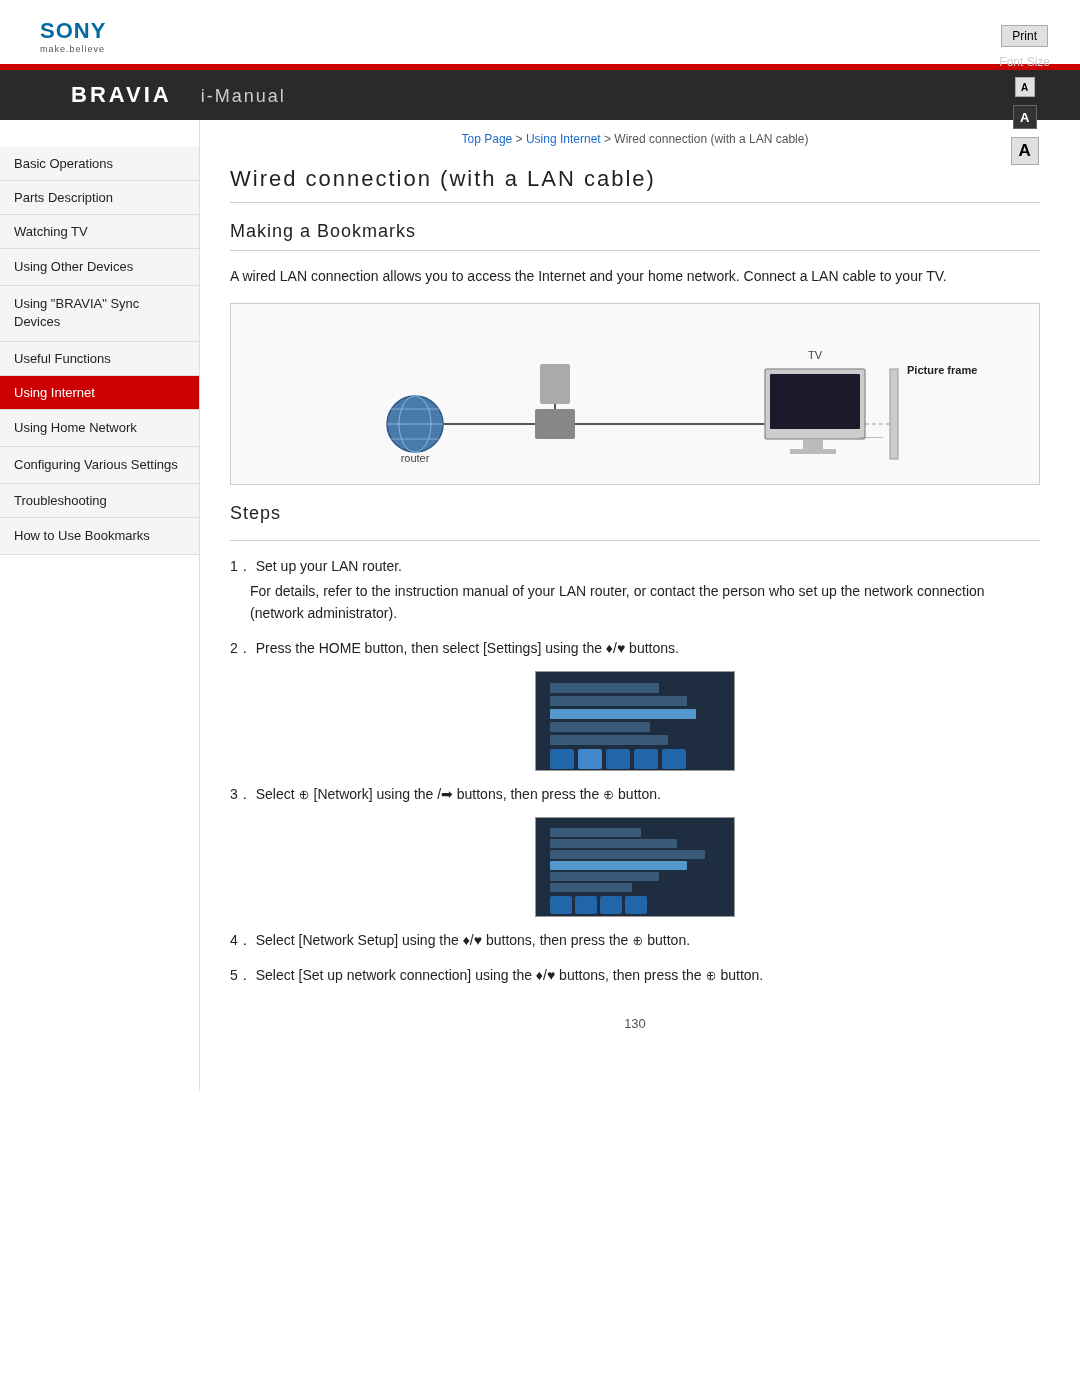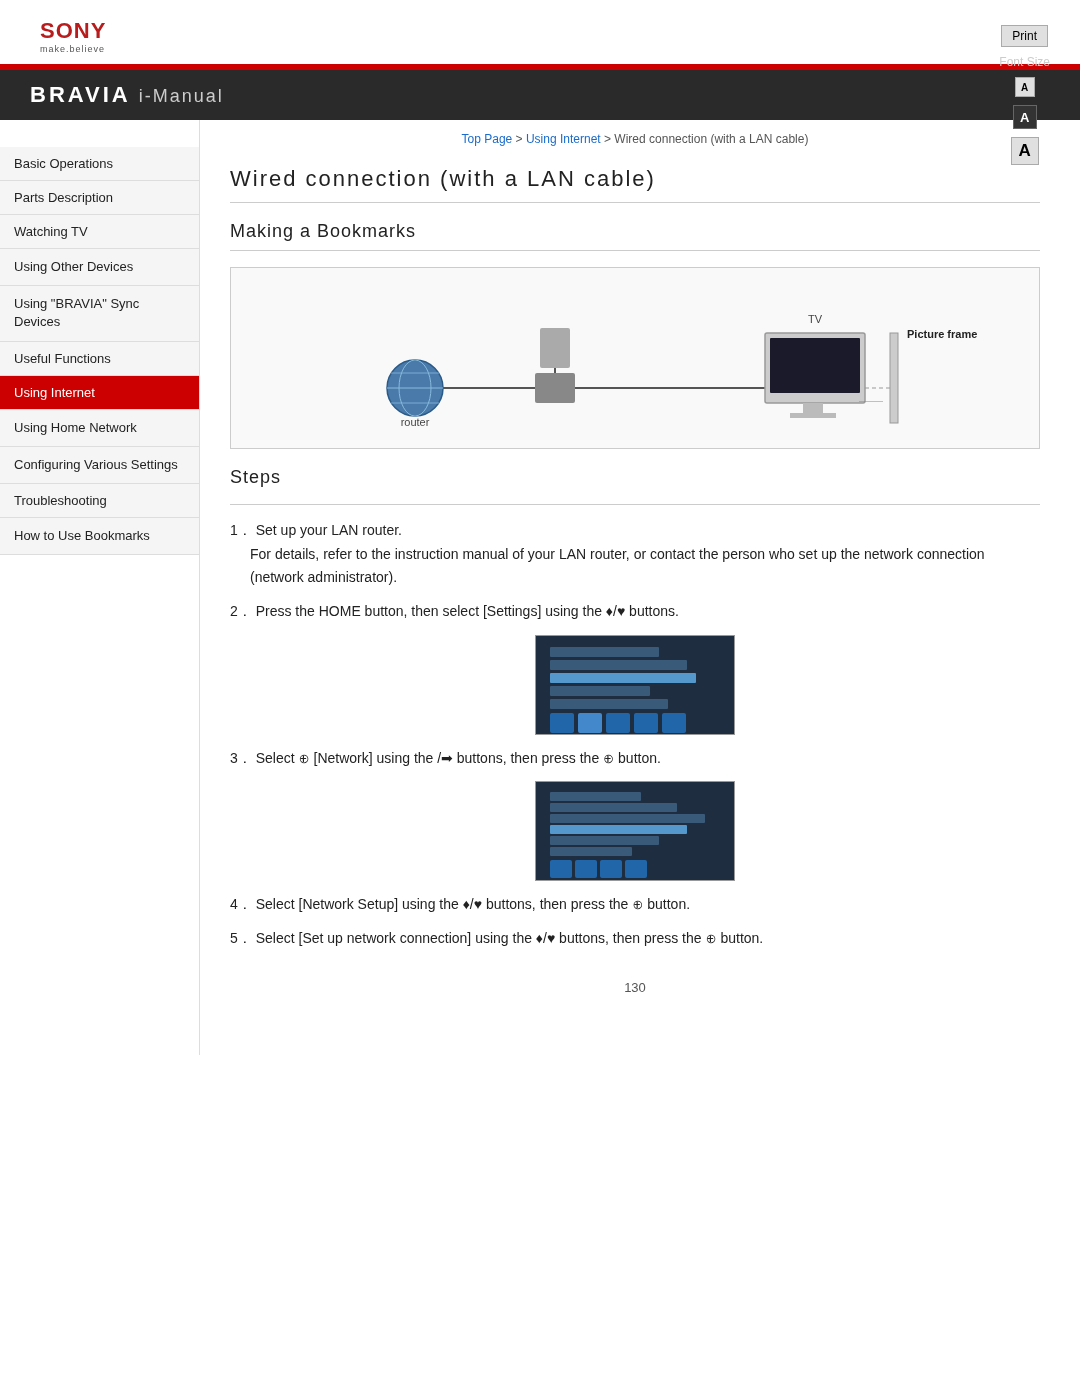--- a/index.html
+++ b/index.html
@@ -1,28 +1,28 @@
 <!DOCTYPE html>
 <html><head>
   <meta charset="utf-8">
   <style>
     * { box-sizing: border-box; margin: 0; padding: 0; }
     body { font-family: Arial, Helvetica, sans-serif; background: #fff; color: #222; font-size: 14px; width: 1080px; min-height: 1397px; }
 
     
     .sony-header { padding: 18px 40px 10px 40px; background: #fff; }
-    .sony-logo { font-size: 22px; font-weight: 900; letter-spacing: 1px; color: #b91c1c; font-family: 'Arial Black', Arial, sans-serif; }
+    .sony-logo { font-size: 22px; font-weight: 900; letter-spacing: 1px; color: #0369a1; font-family: 'Arial Black', Arial, sans-serif; }
     .sony-tagline { font-size: 9px; color: #555; letter-spacing: 1px; }
 
     
     .red-bar { background: #cc0000; height: 6px; width: 100%; }
 
     
     .header-bar { background: #2a2a2a; display: flex; align-items: center; justify-content: space-between; padding: 0 30px; height: 50px; }
-    .header-brand { display: flex; align-items: baseline; gap: 8px; }
+    .header-brand { display: flex; align-items: baseline; gap: 29px; margin-left: 41px; }
     .header-brand-bravia { font-size: 22px; font-weight: bold; color: #fff; letter-spacing: 3px; font-family: 'Arial Black', Arial, sans-serif; }
     .header-brand-imanual { font-size: 18px; color: #ccc; letter-spacing: 2px; }
     .header-controls { display: flex; align-items: center; gap: 8px; flex-direction: column; }
     .print-btn { background: #e0e0e0; border: 1px solid #aaa; padding: 3px 10px; font-size: 12px; cursor: pointer; }
     .font-size-label { font-size: 12px; color: #ccc; }
     .font-btn { display: inline-flex; align-items: center; justify-content: center; border: 1px solid #aaa; background: #e0e0e0; color: #000; cursor: pointer; font-weight: bold; }
     .font-btn-small { width: 20px; height: 20px; font-size: 10px; }
     .font-btn-medium { width: 24px; height: 24px; font-size: 13px; background: #333; color: #fff; border-color: #666; }
     .font-btn-large { width: 28px; height: 28px; font-size: 17px; }
 
@@ -127,20 +127,21 @@
   <div class="content">
 
     <div class="breadcrumb">
       <a>Top Page</a><span> &gt; </span><a>Using Internet</a><span> &gt; </span><span>Wired connection (with a LAN cable)</span>
     </div>
 
     <h1 class="page-title">Wired connection (with a LAN cable)</h1>
 
     <h2 class="section-heading">Making a Bookmarks</h2>
 
+    <p class="paragraph">A wired LAN connection allows you to access the Internet and your home network. Connect a LAN cable to your TV.</p>
 
     <div class="diagram-area">
       <svg class="diagram-svg" viewBox="0 0 600 160">
 
         <circle cx="80" cy="110" r="28" fill="#4a7aaa" stroke="#2a5a88" stroke-width="1.5"></circle>
         <ellipse cx="80" cy="110" rx="16" ry="28" fill="none" stroke="#88bbdd" stroke-width="1"></ellipse>
         <line x1="52" y1="110" x2="108" y2="110" stroke="#88bbdd" stroke-width="1"></line>
         <line x1="56" y1="95" x2="104" y2="95" stroke="#88bbdd" stroke-width="0.8"></line>
         <line x1="56" y1="125" x2="104" y2="125" stroke="#88bbdd" stroke-width="0.8"></line>
 

